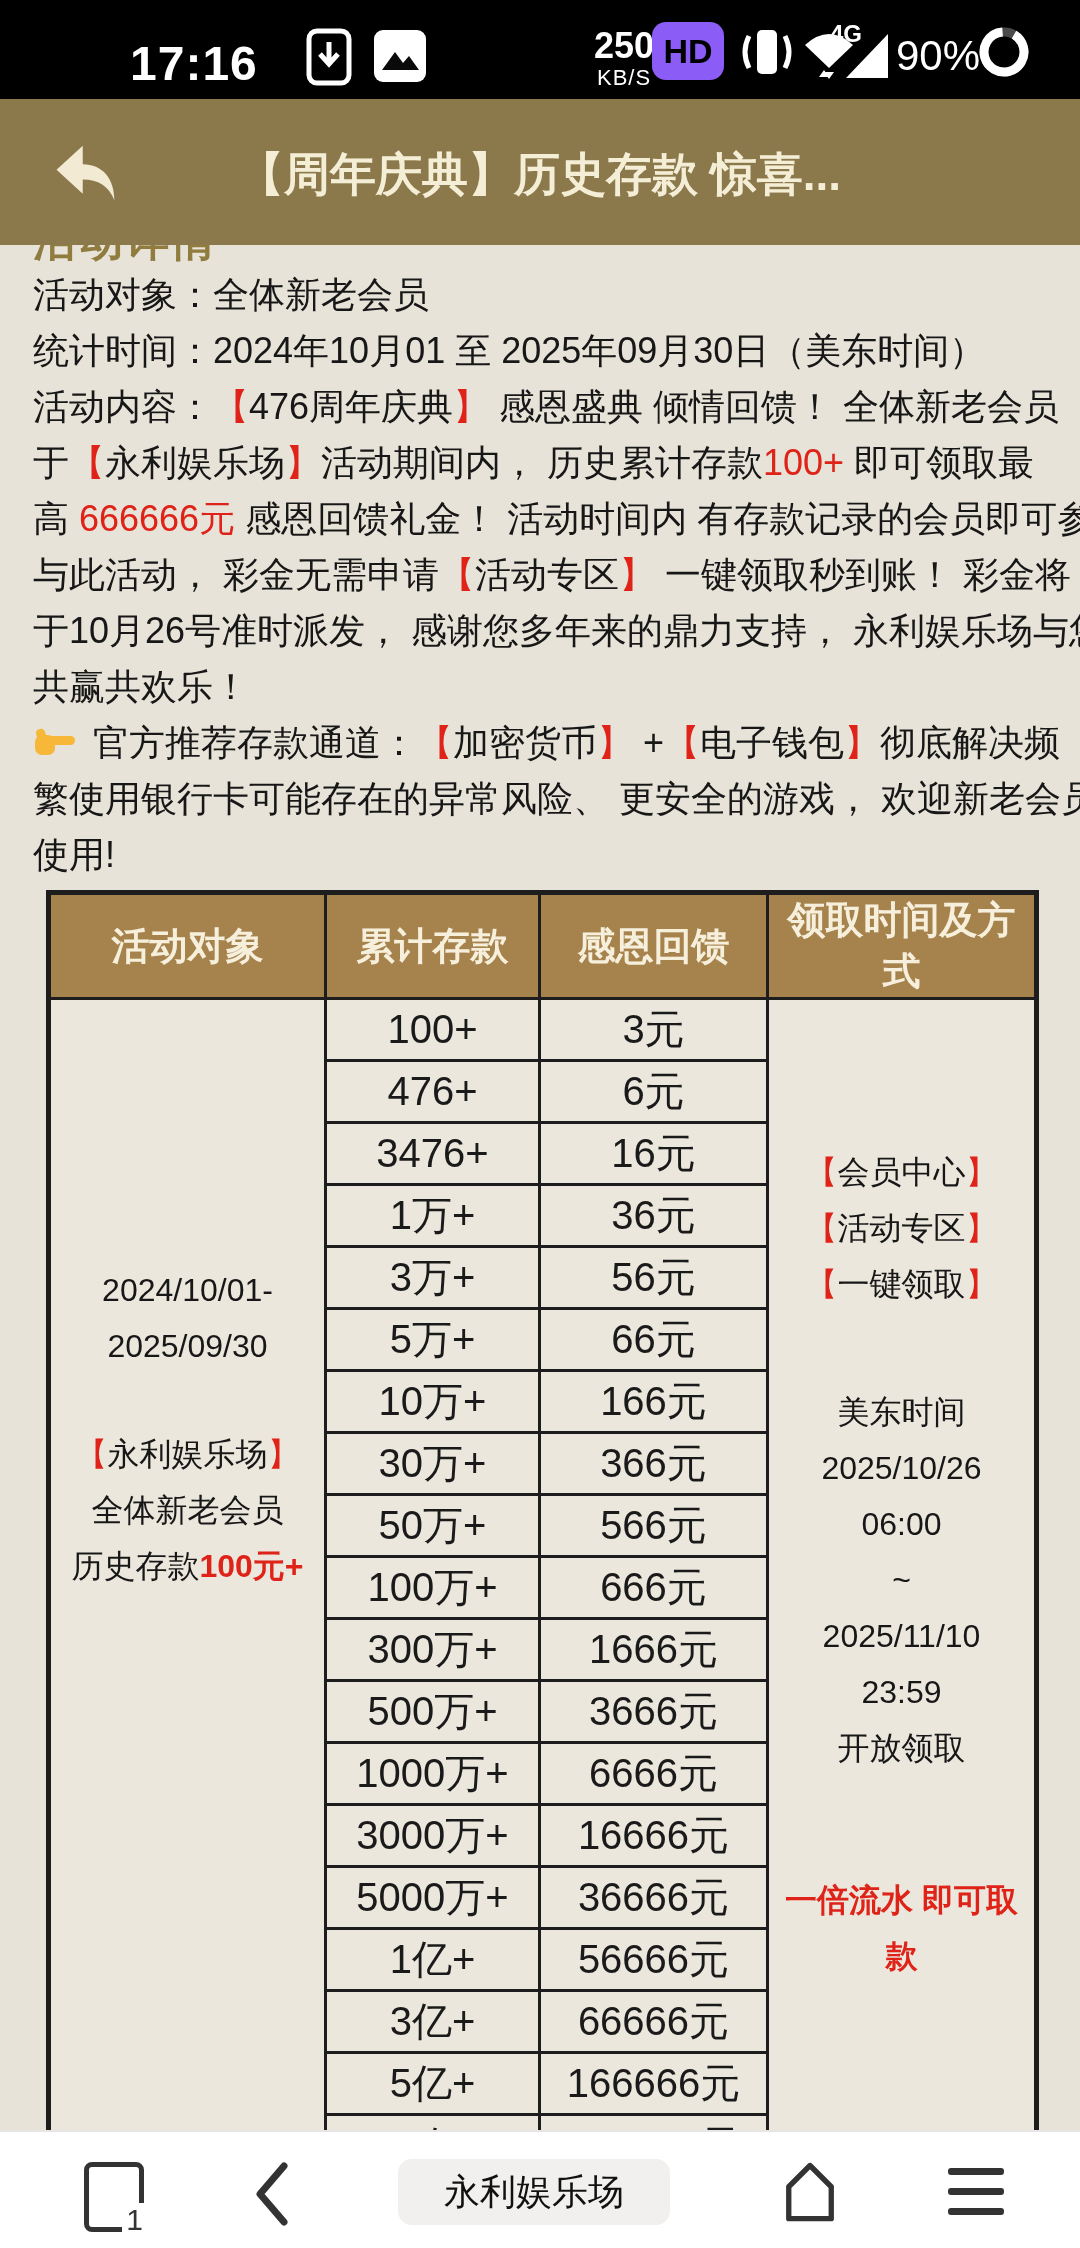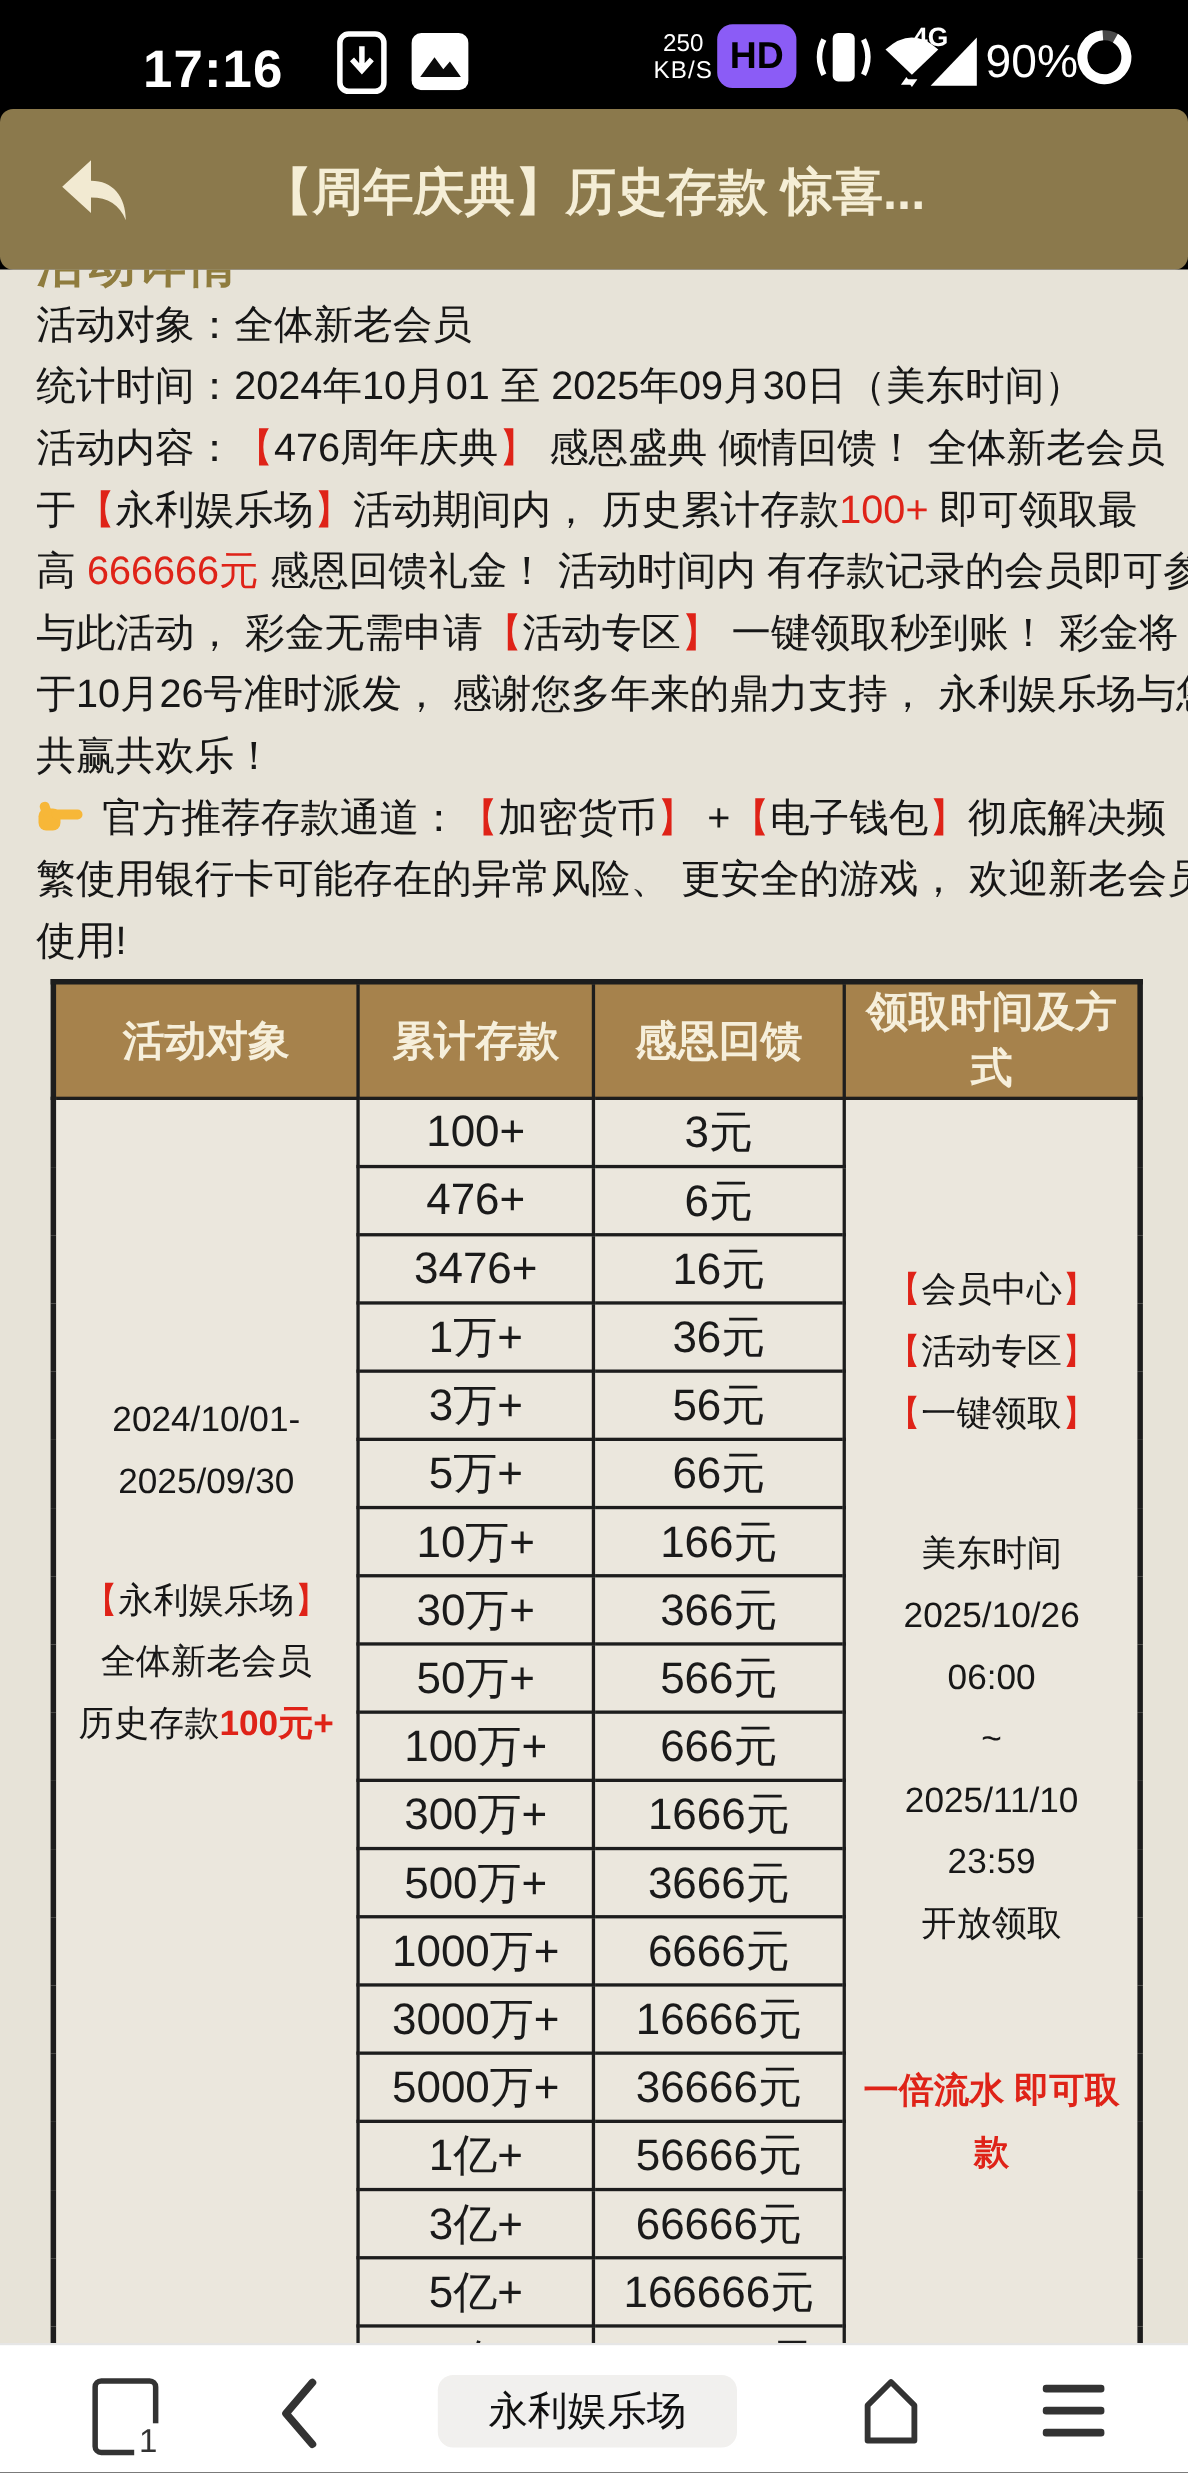--- a/index.html
+++ b/index.html
@@ -5,28 +5,28 @@
 <style>
   html,body{margin:0;padding:0;background:#222;}
   .phone{position:relative;width:1080px;height:2248px;background:#000;overflow:hidden;
          font-family:"Liberation Sans","DejaVu Sans",sans-serif;}
 
   
   .status{position:absolute;top:0;left:0;width:1080px;height:118px;background:#000;color:#fff;}
   .time{position:absolute;left:130px;top:36px;font-size:48px;font-weight:bold;letter-spacing:1px;}
   .sicon{position:absolute;}
   .net{position:absolute;left:594px;top:28px;text-align:center;line-height:1;color:#fff;}
-  .net .n1{font-size:22px;display:block;}
+  .net .n1{font-size:36px;display:block;font-weight:bold;}
   .net .n2{font-size:22px;display:block;margin-top:3px;letter-spacing:1px;}
   .hdbadge{position:absolute;left:652px;top:22px;width:72px;height:58px;background:#8b5cf6;border-radius:14px;
            color:#000;font-size:34px;font-weight:bold;display:flex;align-items:center;justify-content:center;}
   .pct{position:absolute;left:896px;top:32px;font-size:42px;}
 
   
-  .appbar{position:absolute;top:99px;left:0;width:1080px;height:146px;background:#8b794c;border-radius:12px;}
+  .appbar{position:absolute;top:99px;left:0;width:1080px;height:146px;background:#8b794c;}
   .backbtn{position:absolute;left:46px;top:34px;width:80px;height:80px;display:flex;align-items:center;justify-content:center;cursor:pointer;}
   .apptitle{position:absolute;left:238px;top:0;height:146px;line-height:150px;font-size:46px;font-weight:bold;
             color:#f5eed6;white-space:nowrap;}
 
   
   .content{position:absolute;top:245px;left:0;width:1080px;height:1885px;background:#e7e3d8;overflow:hidden;color:#171717;}
   .cliphead{height:22px;overflow:hidden;margin:0 0 0 33px;}
   .cliphead span{display:block;font-size:44px;font-weight:bold;color:#8f7c3e;margin-top:-34px;letter-spacing:2px;}
   .para{margin-left:33px;margin-top:0;}
   .p-line{font-size:36px;line-height:56px;white-space:nowrap;}

